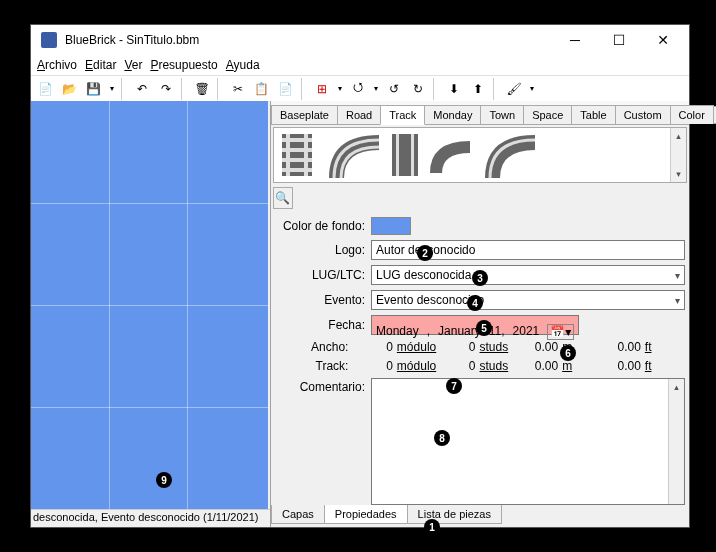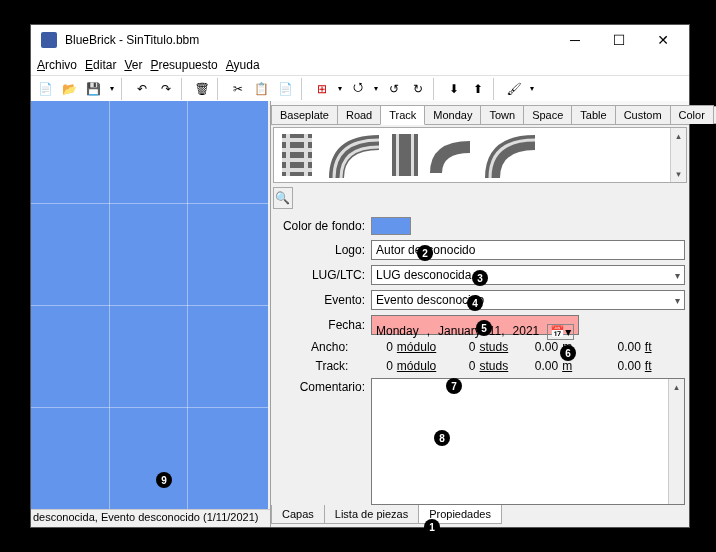--- a/index.html
+++ b/index.html
@@ -232,22 +232,22 @@
           <div class="commentbox">
             <div class="vscroll">
                 <div class="up">▴</div>
               </div>
           </div>
         </div>
       </div>
 
       <div class="bottomtabs">
         <div class="btab">Capas</div>
+        <div class="btab active">Propiedades</div>
         <div class="btab">Lista de piezas</div>
-        <div class="btab active">Propiedades</div>
       </div>
     </div>
   </div>
 </div>
 
 <div class="marker" style="left:424px; top:519px;">1</div>
 <div class="marker" style="left:417px; top:245px;">2</div>
 <div class="marker" style="left:472px; top:270px;">3</div>
 <div class="marker" style="left:467px; top:295px;">4</div>
 <div class="marker" style="left:476px; top:320px;">5</div>

